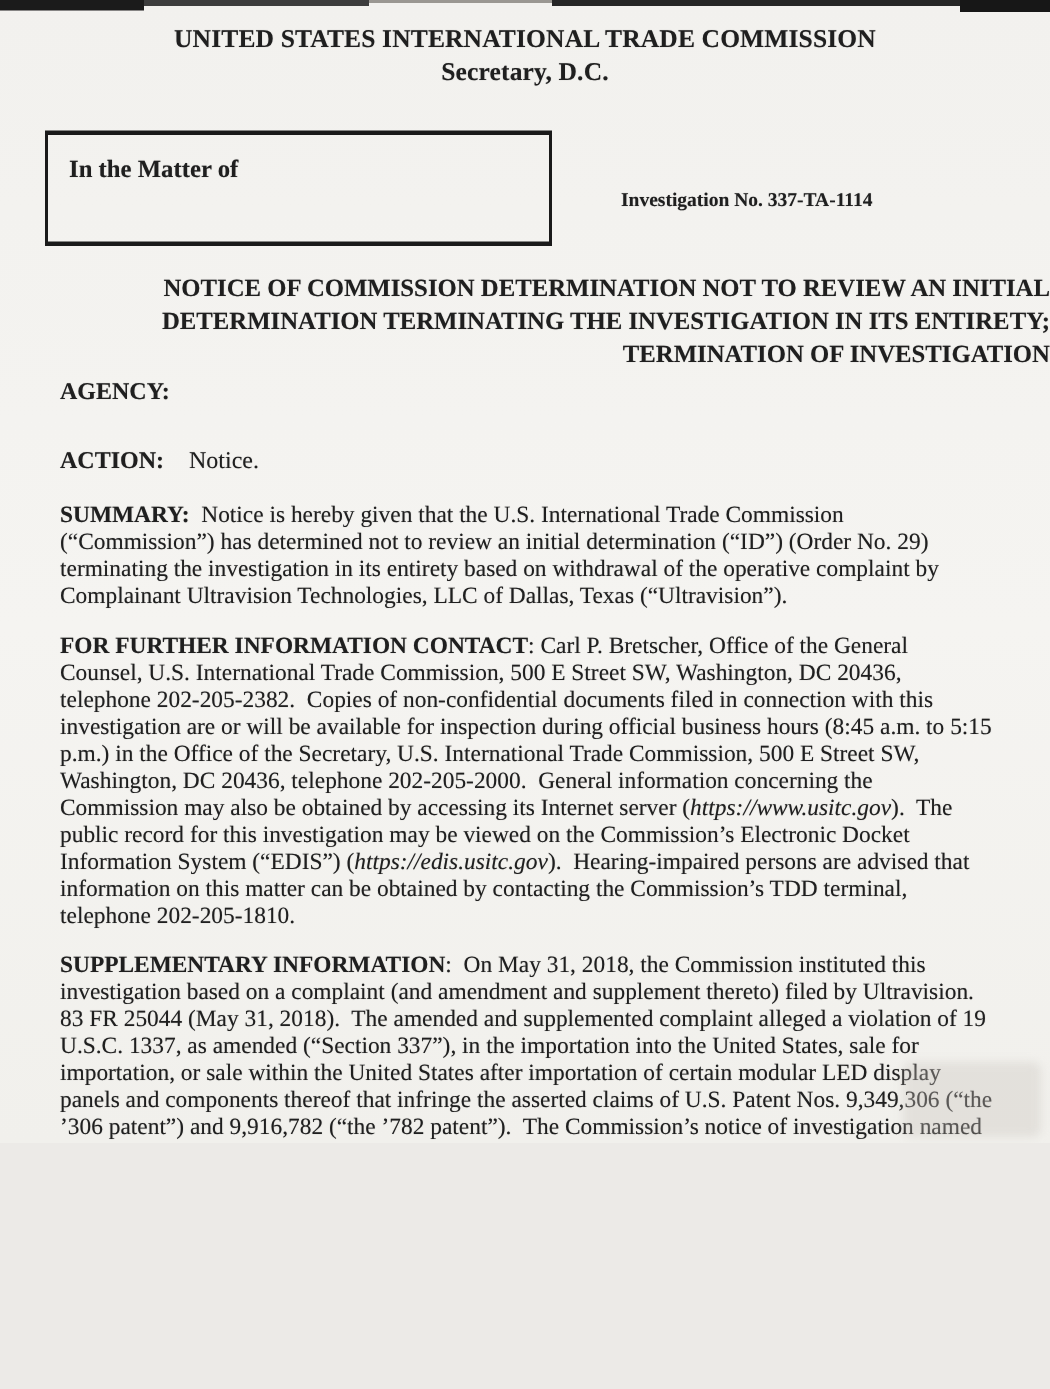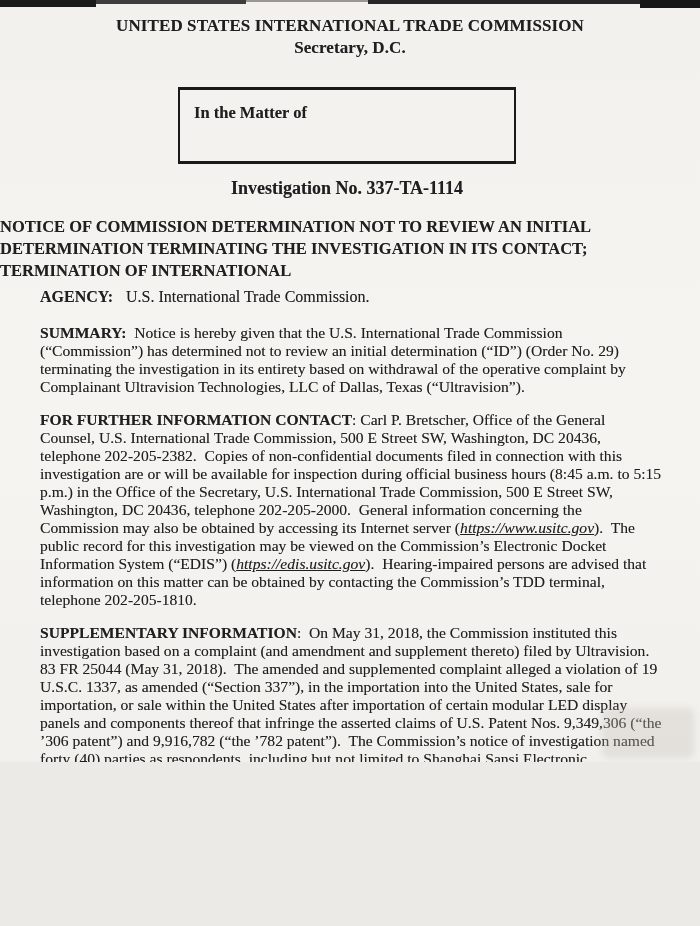--- a/index.html
+++ b/index.html
@@ -35,44 +35,44 @@
     font-weight: bold;
     font-size: 17px;
     line-height: 22px;
     letter-spacing: 0.1px;
   }
 
   .caption-row {
     display: flex;
     align-items: center;
     margin: 28px 36px 0 30px;
-    flex-direction: column;
   }
   .caption-box {
     box-sizing: border-box;
     width: 338px;
     border: 2px solid #1a1a1a;
     border-top-width: 3px;
     border-bottom-width: 3px;
     padding: 12px 14px 16px 14px;
     font-weight: bold;
     font-size: 16.5px;
     line-height: 21px;
   }
   .in-matter { margin-bottom: 22px; }
   .investigation-no {
+    margin-left: 46px;
     font-weight: bold;
-    font-size: 18px;
+    font-size: 13px;
     white-space: nowrap;
     padding-top: 14px;
   }
 
   .notice-title {
     margin-top: 17px;
-    text-align: left;
+    text-align: right;
     font-weight: bold;
     font-size: 16.5px;
     line-height: 22px;
   }
 
   .label-row {
     display: flex;
     margin: 4px 40px 0 40px;
     font-size: 16px;
     line-height: 21px;
@@ -82,21 +82,21 @@
 
   .para {
     margin: 17px 38px 0 40px;
     font-size: 15.6px;
     line-height: 18px;
     white-space: pre-wrap;
     text-align: left;
   }
   .para.tight { margin-top: 15px; }
   .bold { font-weight: bold; }
-  .scan-link { font-style: italic; text-decoration: underline; }
+  .scan-link { font-style: italic; }
 </style>
 </head>
 <body>
 
 <div class="page">
 
   <div class="artifact a1"></div>
   <div class="artifact a2"></div>
   <div class="artifact a3"></div>
   <div class="artifact a4"></div>
@@ -110,29 +110,32 @@
 
   <div class="caption-row">
     <div class="caption-box">
       <div class="in-matter">In the Matter of</div>
     </div>
     <div class="investigation-no">Investigation No. 337-TA-1114</div>
   </div>
 
   <div class="notice-title">
     <div>NOTICE OF COMMISSION DETERMINATION NOT TO REVIEW AN INITIAL</div>
-    <div>DETERMINATION TERMINATING THE INVESTIGATION IN ITS CONTACT;</div>
-    <div>TERMINATION OF INTERNATIONAL</div>
+    <div>DETERMINATION TERMINATING THE INVESTIGATION IN ITS ENTIRETY;</div>
+    <div>TERMINATION OF INVESTIGATION</div>
   </div>
 
   <div class="label-row">
     <span class="lbl">AGENCY:</span>
-    <span>U.S. International Trade Commission.</span>
   </div>
 
+  <div class="label-row second">
+    <span class="lbl">ACTION:</span>
+    <span>Notice.</span>
+  </div>
 
   <p class="para"><span class="bold">SUMMARY:</span><span>  Notice is hereby given that the U.S. International Trade Commission (“Commission”) has determined not to review an initial determination (“ID”) (Order No. 29) terminating the investigation in its entirety based on withdrawal of the operative complaint by Complainant Ultravision Technologies, LLC of Dallas, Texas (“Ultravision”).</span></p>
 
   <p class="para tight"><span class="bold">FOR FURTHER INFORMATION CONTACT</span><span>: Carl P. Bretscher, Office of the General Counsel, U.S. International Trade Commission, 500 E Street SW, Washington, DC 20436, telephone 202-205-2382.  Copies of non-confidential documents filed in connection with this investigation are or will be available for inspection during official business hours (8:45 a.m. to 5:15 p.m.) in the Office of the Secretary, U.S. International Trade Commission, 500 E Street SW, Washington, DC 20436, telephone 202-205-2000.  General information concerning the Commission may also be obtained by accessing its Internet server (</span><span class="scan-link">https://www.usitc.gov</span><span>).  The public record for this investigation may be viewed on the Commission’s Electronic Docket Information System (“EDIS”) (</span><span class="scan-link">https://edis.usitc.gov</span><span>).  Hearing-impaired persons are advised that information on this matter can be obtained by contacting the Commission’s TDD terminal, telephone 202-205-1810.</span></p>
 
   <p class="para tight"><span class="bold">SUPPLEMENTARY INFORMATION</span><span>:  On May 31, 2018, the Commission instituted this investigation based on a complaint (and amendment and supplement thereto) filed by Ultravision.  83 FR 25044 (May 31, 2018).  The amended and supplemented complaint alleged a violation of 19 U.S.C. 1337, as amended (“Section 337”), in the importation into the United States, sale for importation, or sale within the United States after importation of certain modular LED display panels and components thereof that infringe the asserted claims of U.S. Patent Nos. 9,349,306 (“the ’306 patent”) and 9,916,782 (“the ’782 patent”).  The Commission’s notice of investigation named forty (40) parties as respondents, including but not limited to Shanghai Sansi Electronic Engineering Co., Ltd. and Sansi North America, LLC (collectively “Sansi”), the subjects of the present ID.  </span></p>
 
 </div>
 
 </body></html>

